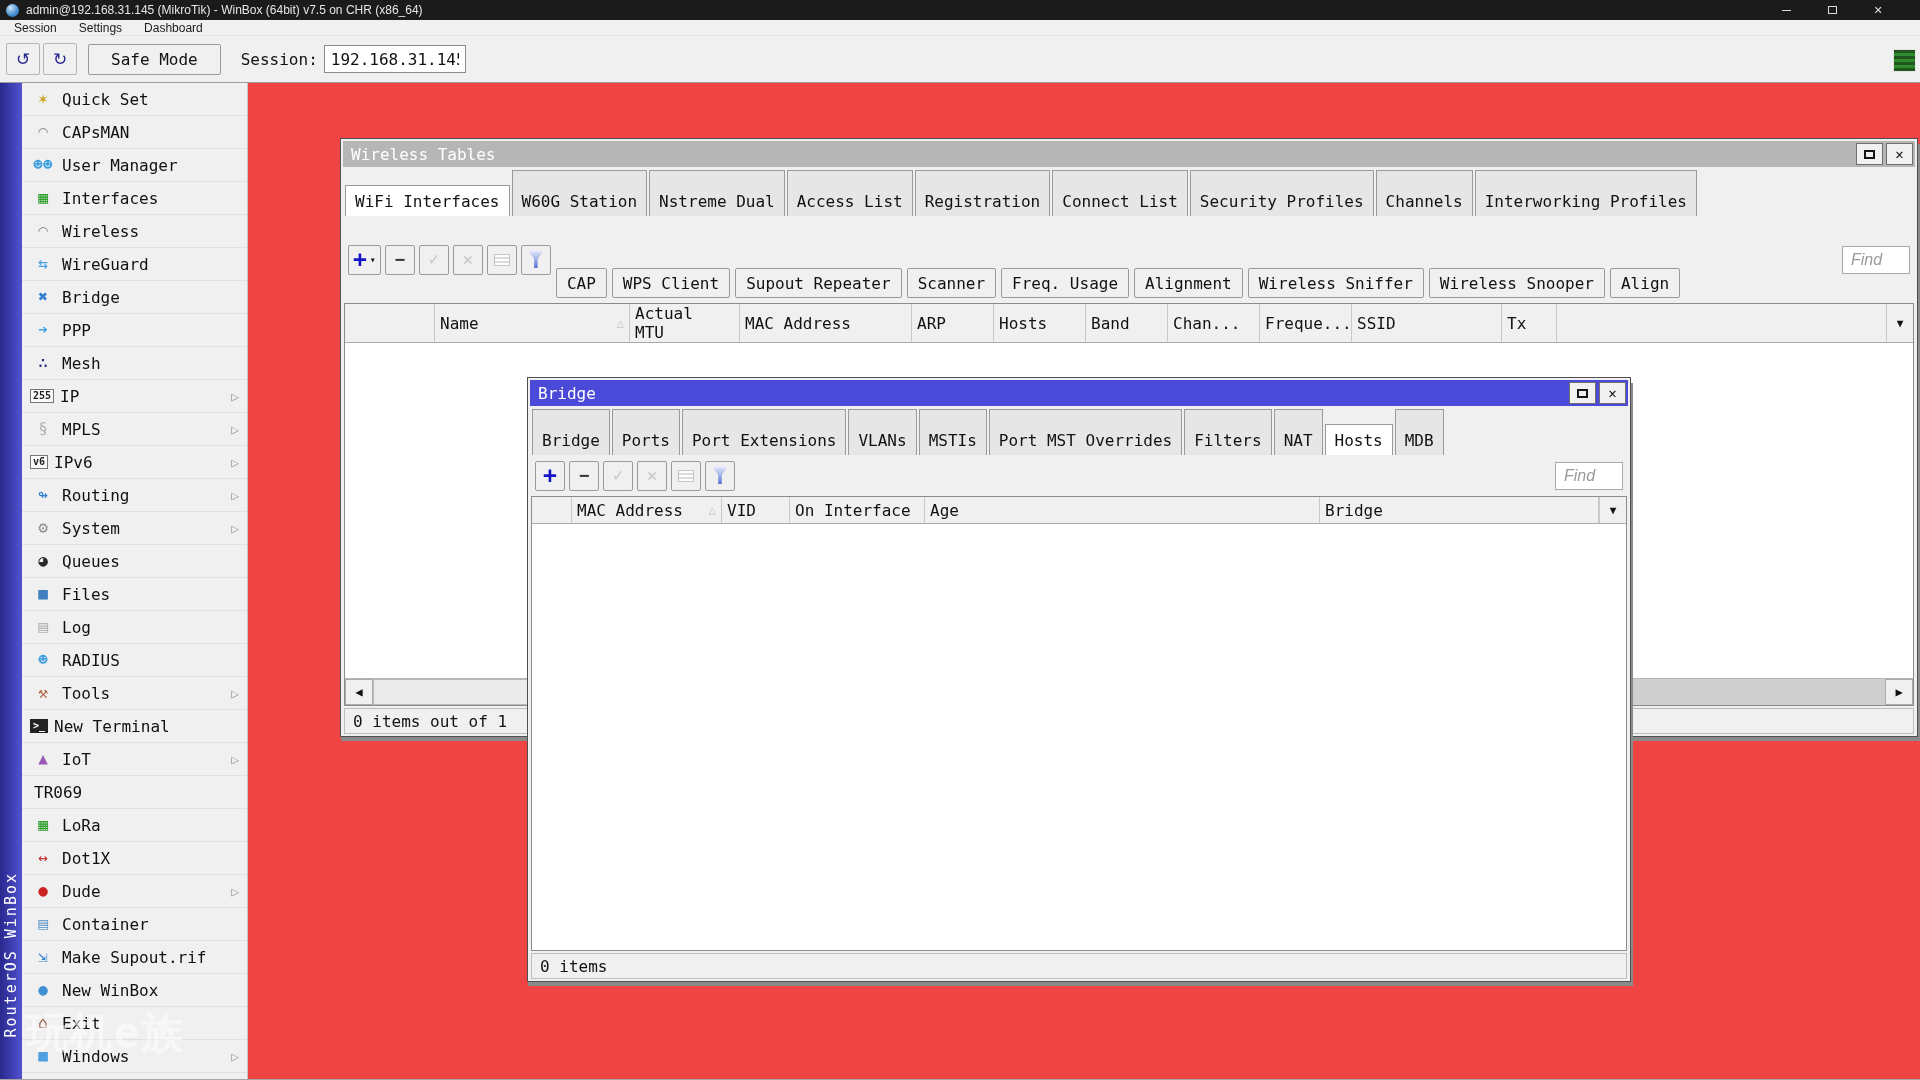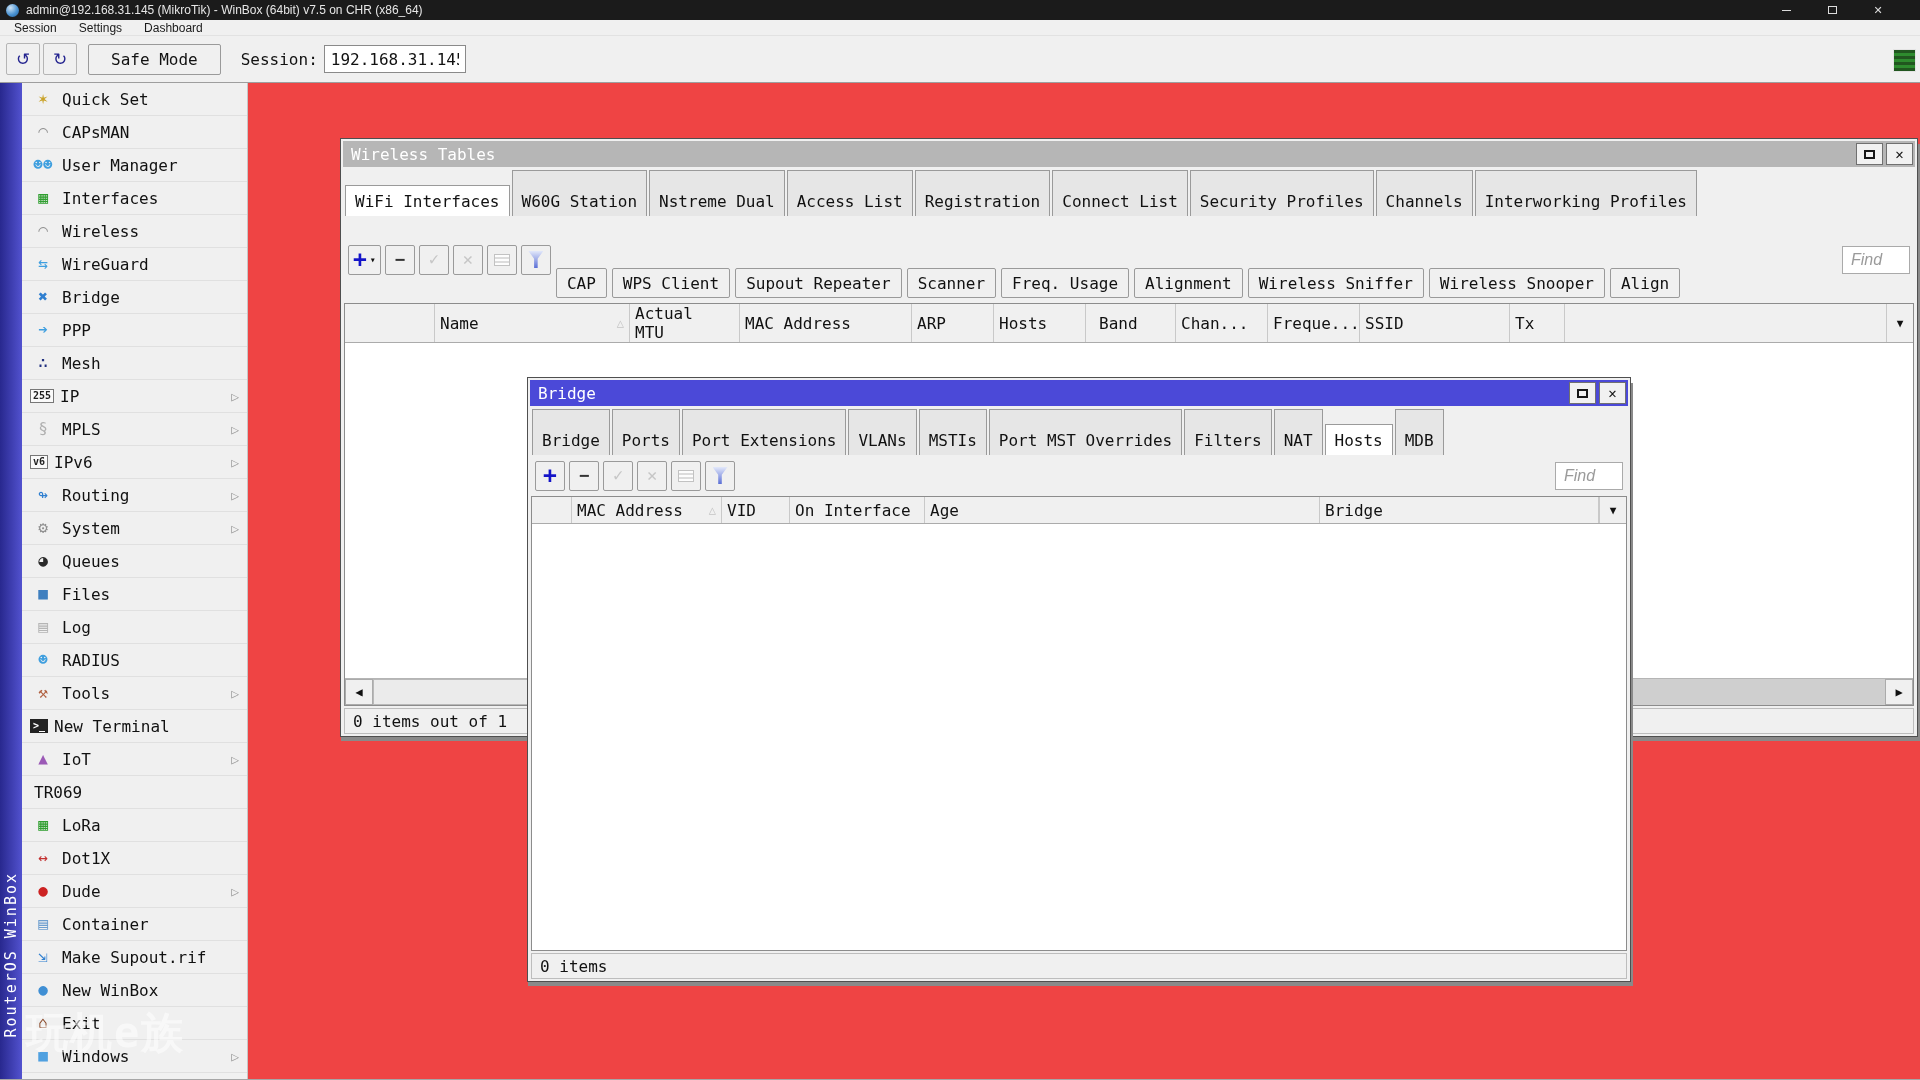--- a/index.html
+++ b/index.html
@@ -458,21 +458,21 @@
                 <span class="col" style="width: 82px;">
                   <span>ARP</span>
                   <span class="sort"></span>
                 </span>
 
                 <span class="col" style="width: 92px;">
                   <span>Hosts</span>
                   <span class="sort"></span>
                 </span>
 
-                <span class="col" style="width: 82px; margin-left: 8px;">
+                <span class="col" style="width: 82px;">
                   <span>Band</span>
                   <span class="sort"></span>
                 </span>
 
                 <span class="col" style="width: 92px;">
                   <span>Chan...</span>
                   <span class="sort"></span>
                 </span>
 
                 <span class="col" style="width: 92px; align-items: center;">

